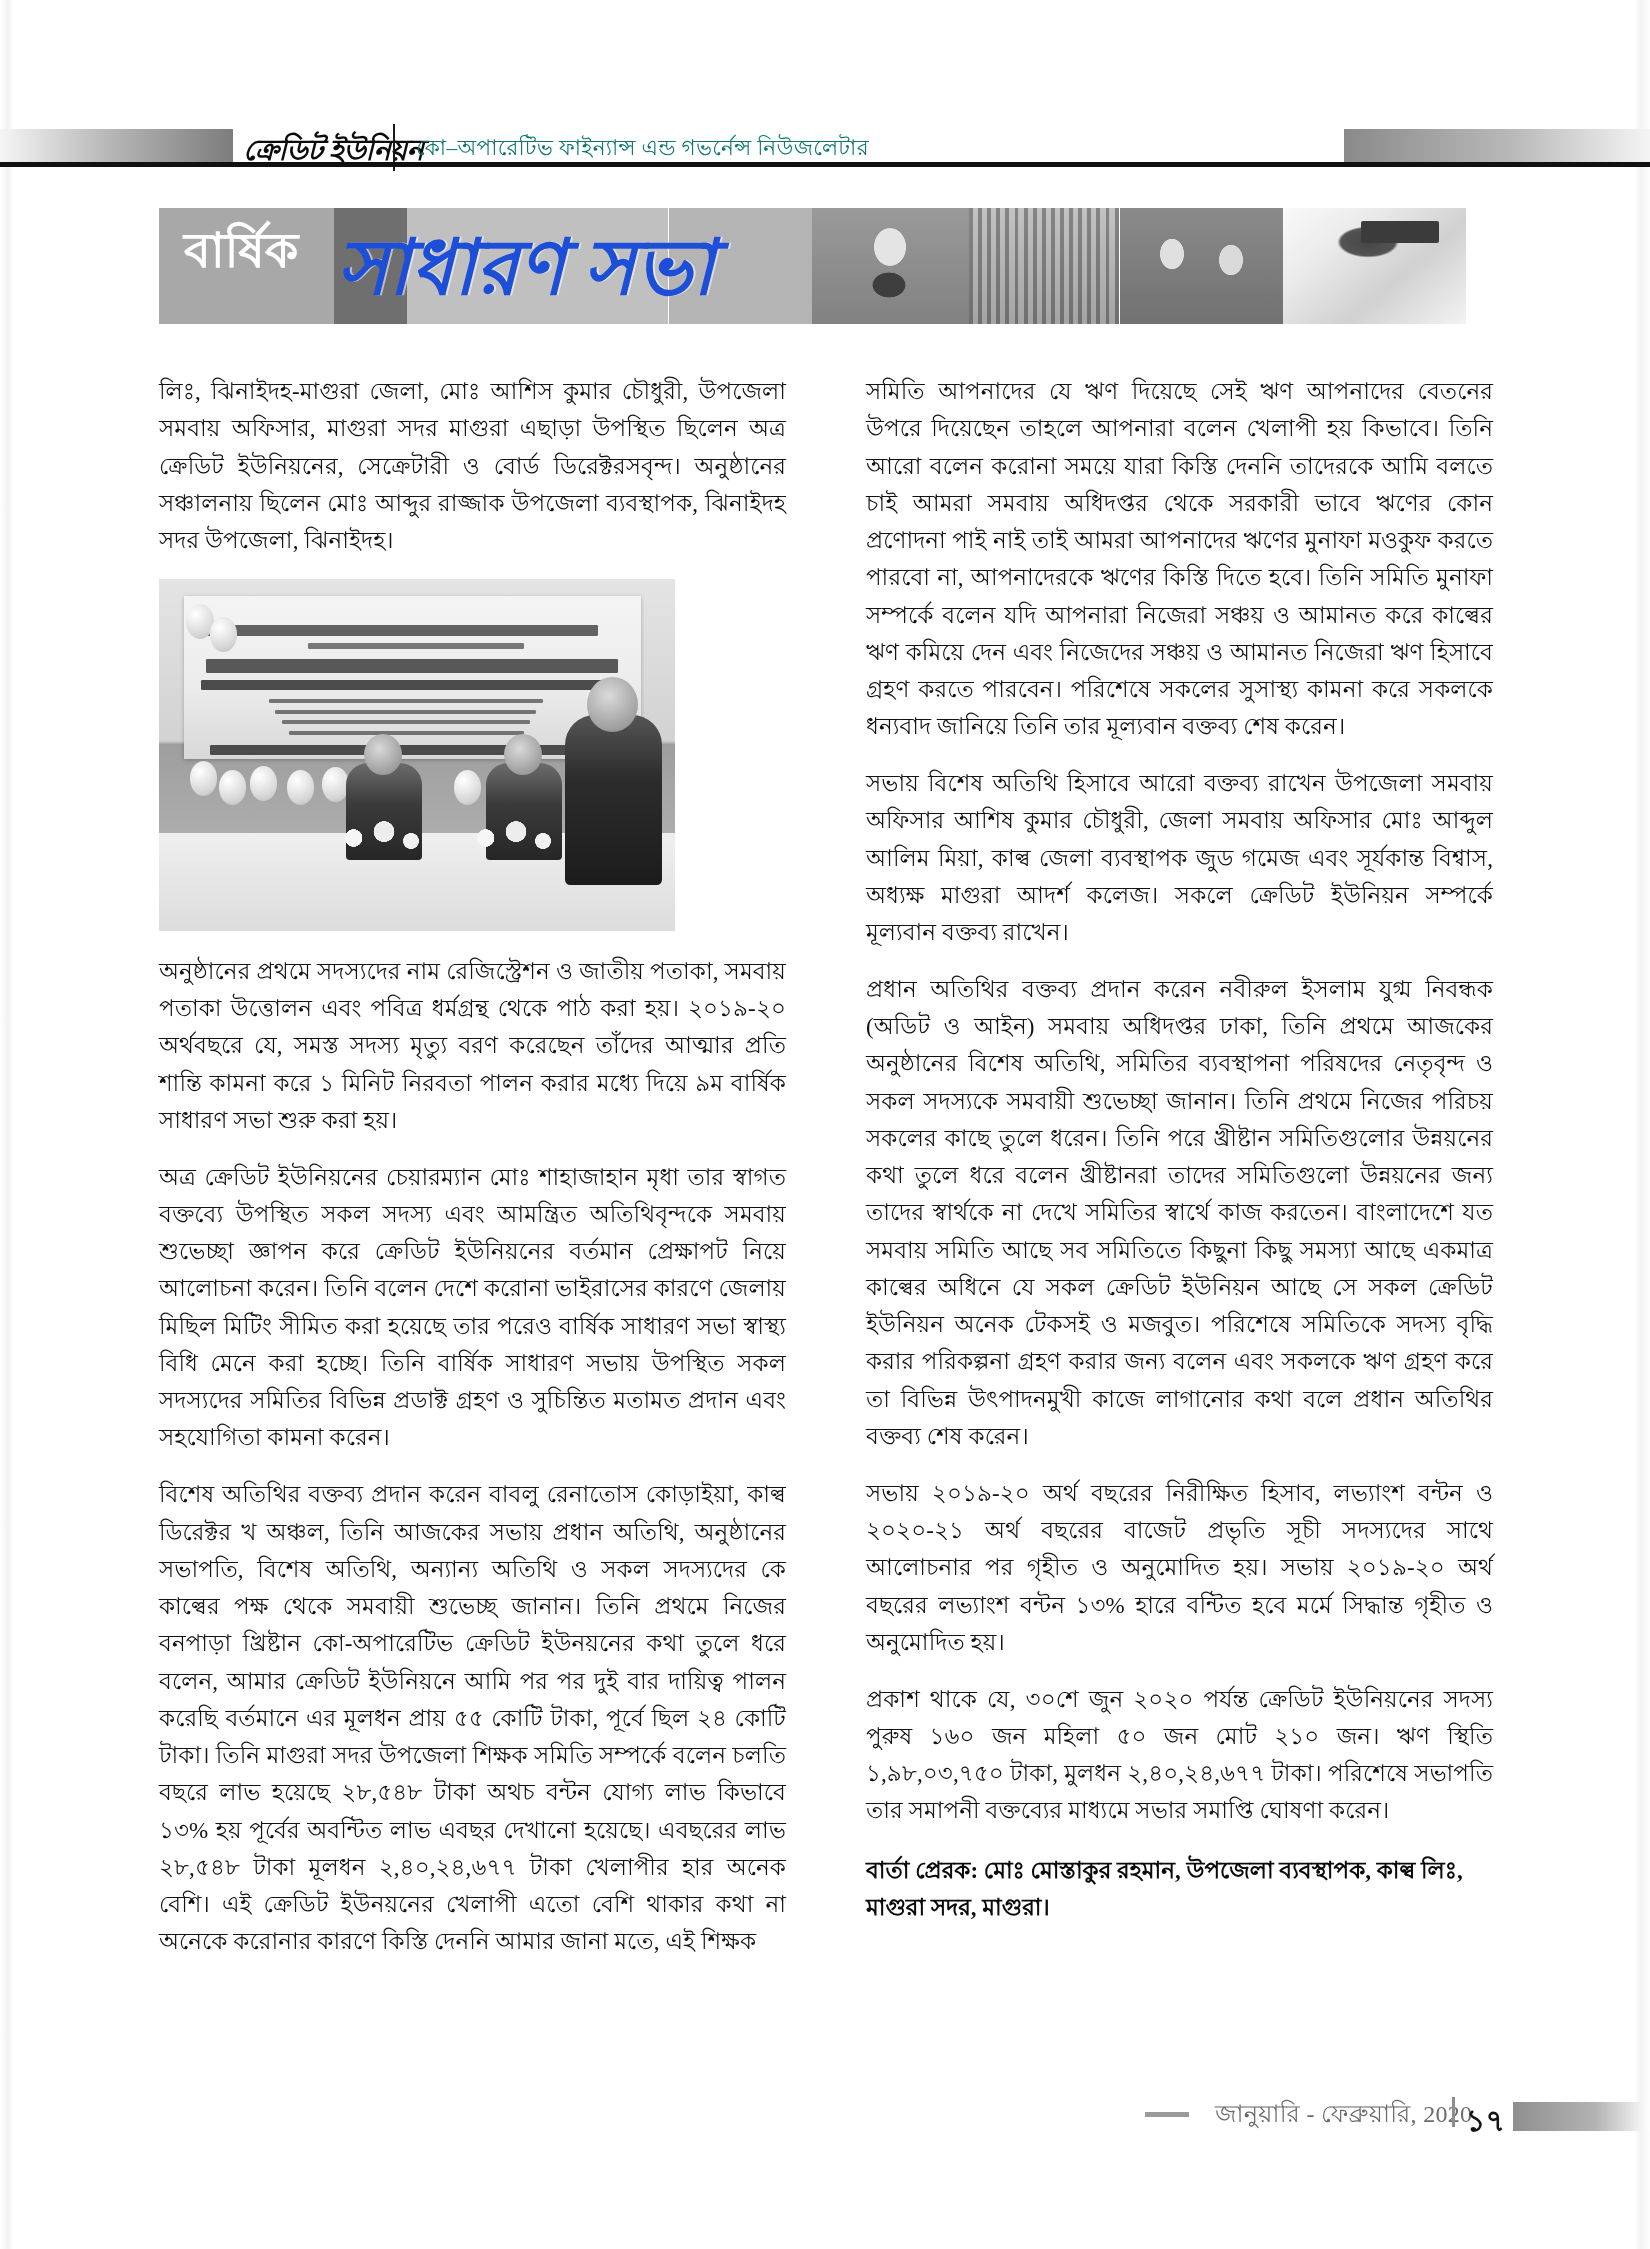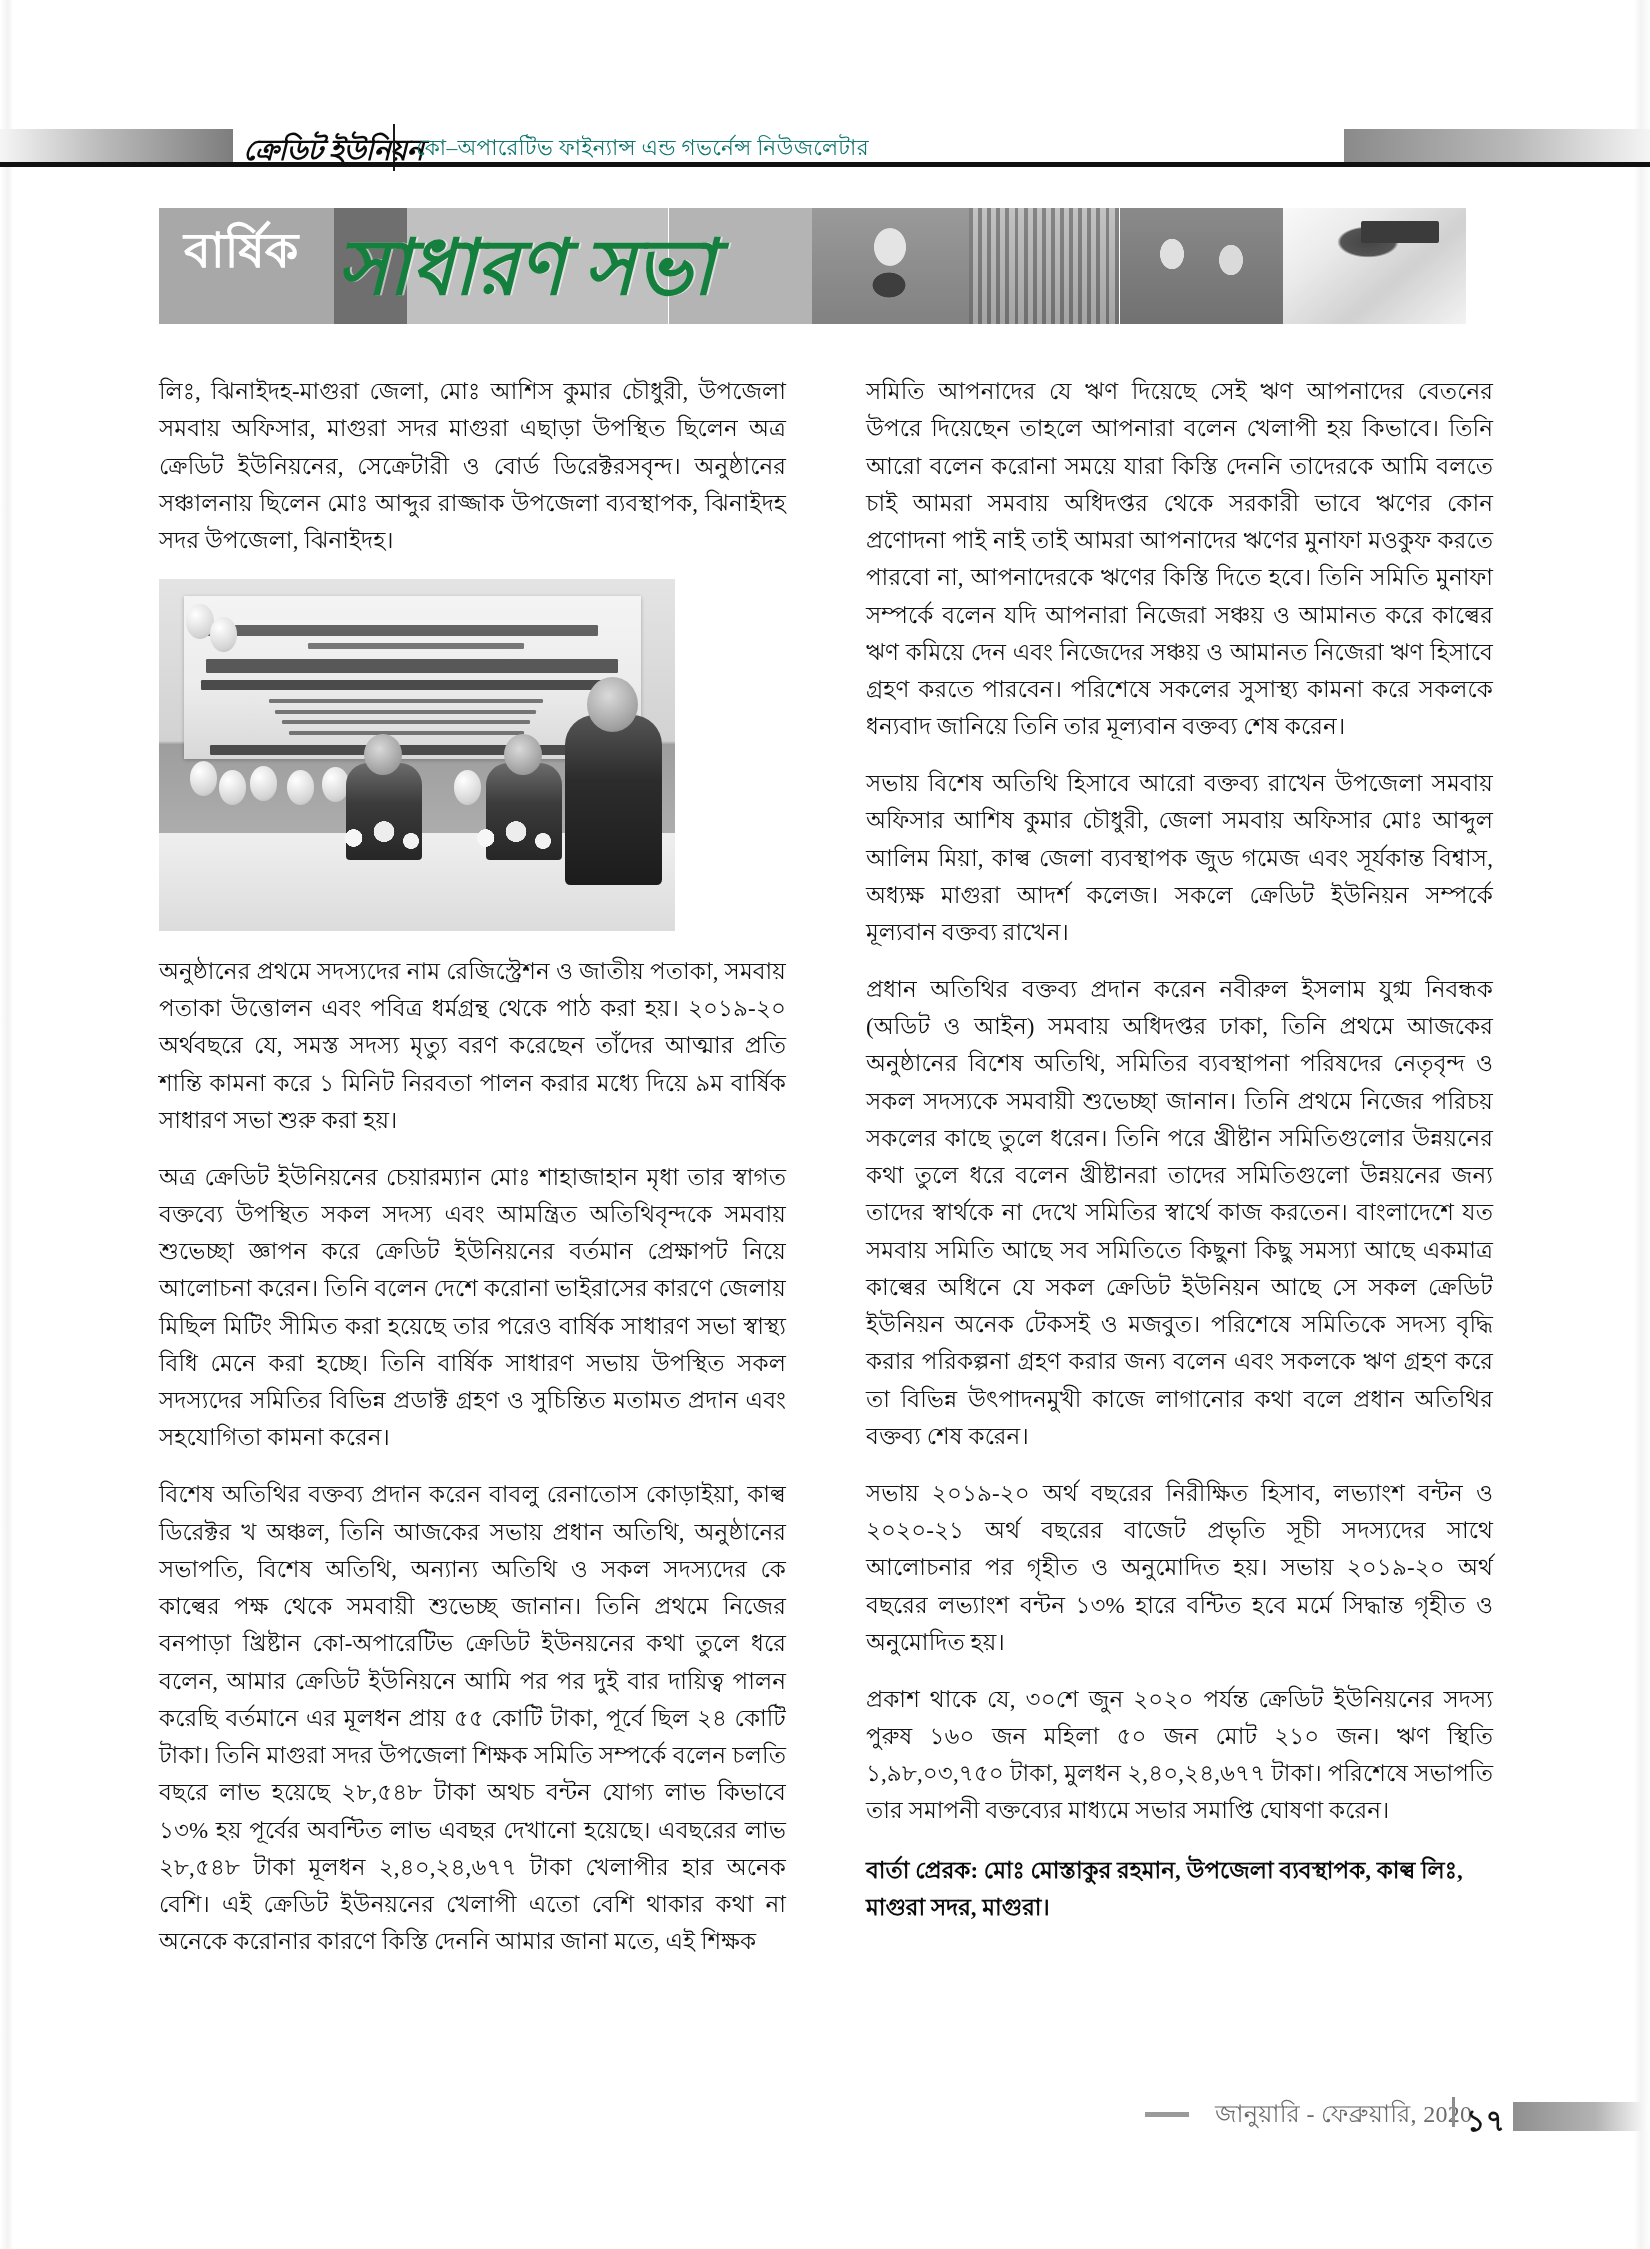--- a/index.html
+++ b/index.html
@@ -170,21 +170,21 @@
     line-height: 1;
     white-space: nowrap;
   }
   .hb-word-2 {
     position: absolute;
     left: 178px;
     top: 19.6px;
     font-size: 77px;
     font-weight: 700;
     font-style: italic;
-    color: #15803d;
+    color: #1d4ed8;
     font-family: "Liberation Serif", "DejaVu Serif", serif;
     line-height: 1.05;
     white-space: nowrap;
     text-shadow: 2px 0 0 rgba(255,255,255,.55);
   }
 
   
   .columns {
     position: absolute;
     left: 159px;

